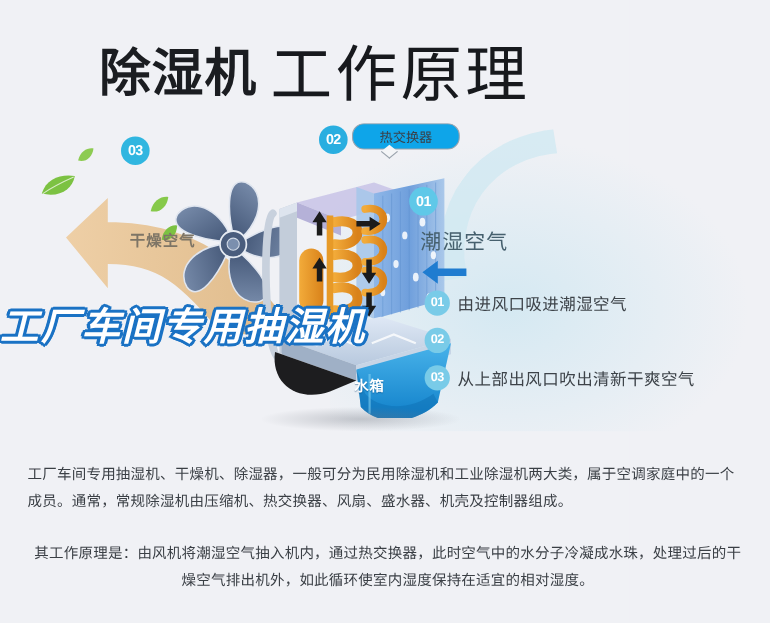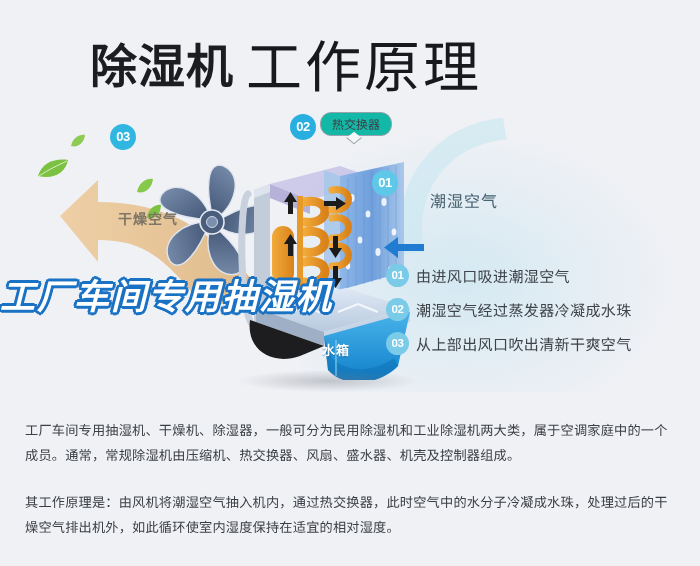--- a/index.html
+++ b/index.html
@@ -119,24 +119,24 @@
     text-align: center;
     letter-spacing: -.5px;
   }
   .badge.b03 { left: 110px; top: 12px; }
   .badge.b02 { left: 290px; top: 2px; background: #29aee0; }
   .badge.b01 { left: 372px; top: 58px; background: #5fc8e8; }
 
   .callout {
     position: absolute;
     left: 320px; top: 0px;
-    padding: 2px 11px 3px;
+    padding: 2px 24px 3px;
     border: 1.5px solid #9aa3ad;
     border-radius: 11px;
-    background: #14b8a6;
+    background: #0ea5e9;
     color: #3a4149;
     font-size: 12px;
     white-space: nowrap;
   }
   .callout:after {
     content: "";
     position: absolute;
     left: 28px; bottom: -8px;
     width: 9px; height: 9px;
     background: #f4f5f7;
@@ -148,25 +148,24 @@
   .lbl-dry {
     position: absolute;
     left: 118px; top: 96px;
     font-size: 14px;
     color: #7e7566;
     letter-spacing: 1px;
     font-weight: bold;
   }
   .lbl-humid {
     position: absolute;
-    left: 382px; top: 76px;
-    font-size: 16px;
+    left: 382px; top: 92px;
+    font-size: 19px;
     color: #46606e;
     letter-spacing: 1px;
-    margin-left: 48px;
   }
   .lbl-tank {
     position: absolute;
     left: 322px; top: 228px;
     font-size: 13px;
     color: #ffffff;
     font-weight: 700;
     letter-spacing: 1px;
     text-shadow: 0 1px 1px rgba(0,60,110,.45);
   }
@@ -232,21 +231,21 @@
     left: 25px; top: 418px;
     width: 655px;
   }
   .copy p {
     margin: 0 0 22px 0;
     font-size: 13.2px;
     line-height: 25px;
     color: #3a3f45;
     letter-spacing: .2px;
   }
-  .copy p:last-child { margin-bottom: 0; }
+  .copy p:last-child { margin-bottom: 0; text-align: center; }
 </style>
 </head>
 <body>
 
 <div class="page">
 
   <div class="title-wrap">
     <span class="title-a">除湿机</span><span class="title-b">工作原理</span>
   </div>
 
@@ -405,21 +404,20 @@
     <div class="lbl-tank">水箱</div>
   </div>
 
   <div class="steps">
     <div class="step">
       <div class="step-num">01</div>
       <div class="step-text">由进风口吸进潮湿空气</div>
     </div>
     <div class="step">
       <div class="step-num">02</div>
-      <div class="step-text">潮湿空气经过蒸发器冷凝成水珠</div>
     </div>
     <div class="step">
       <div class="step-num">03</div>
       <div class="step-text">从上部出风口吹出清新干爽空气</div>
     </div>
   </div>
 
   <div class="watermark">
     <span>工厂车间专用抽湿机</span>
   </div>

